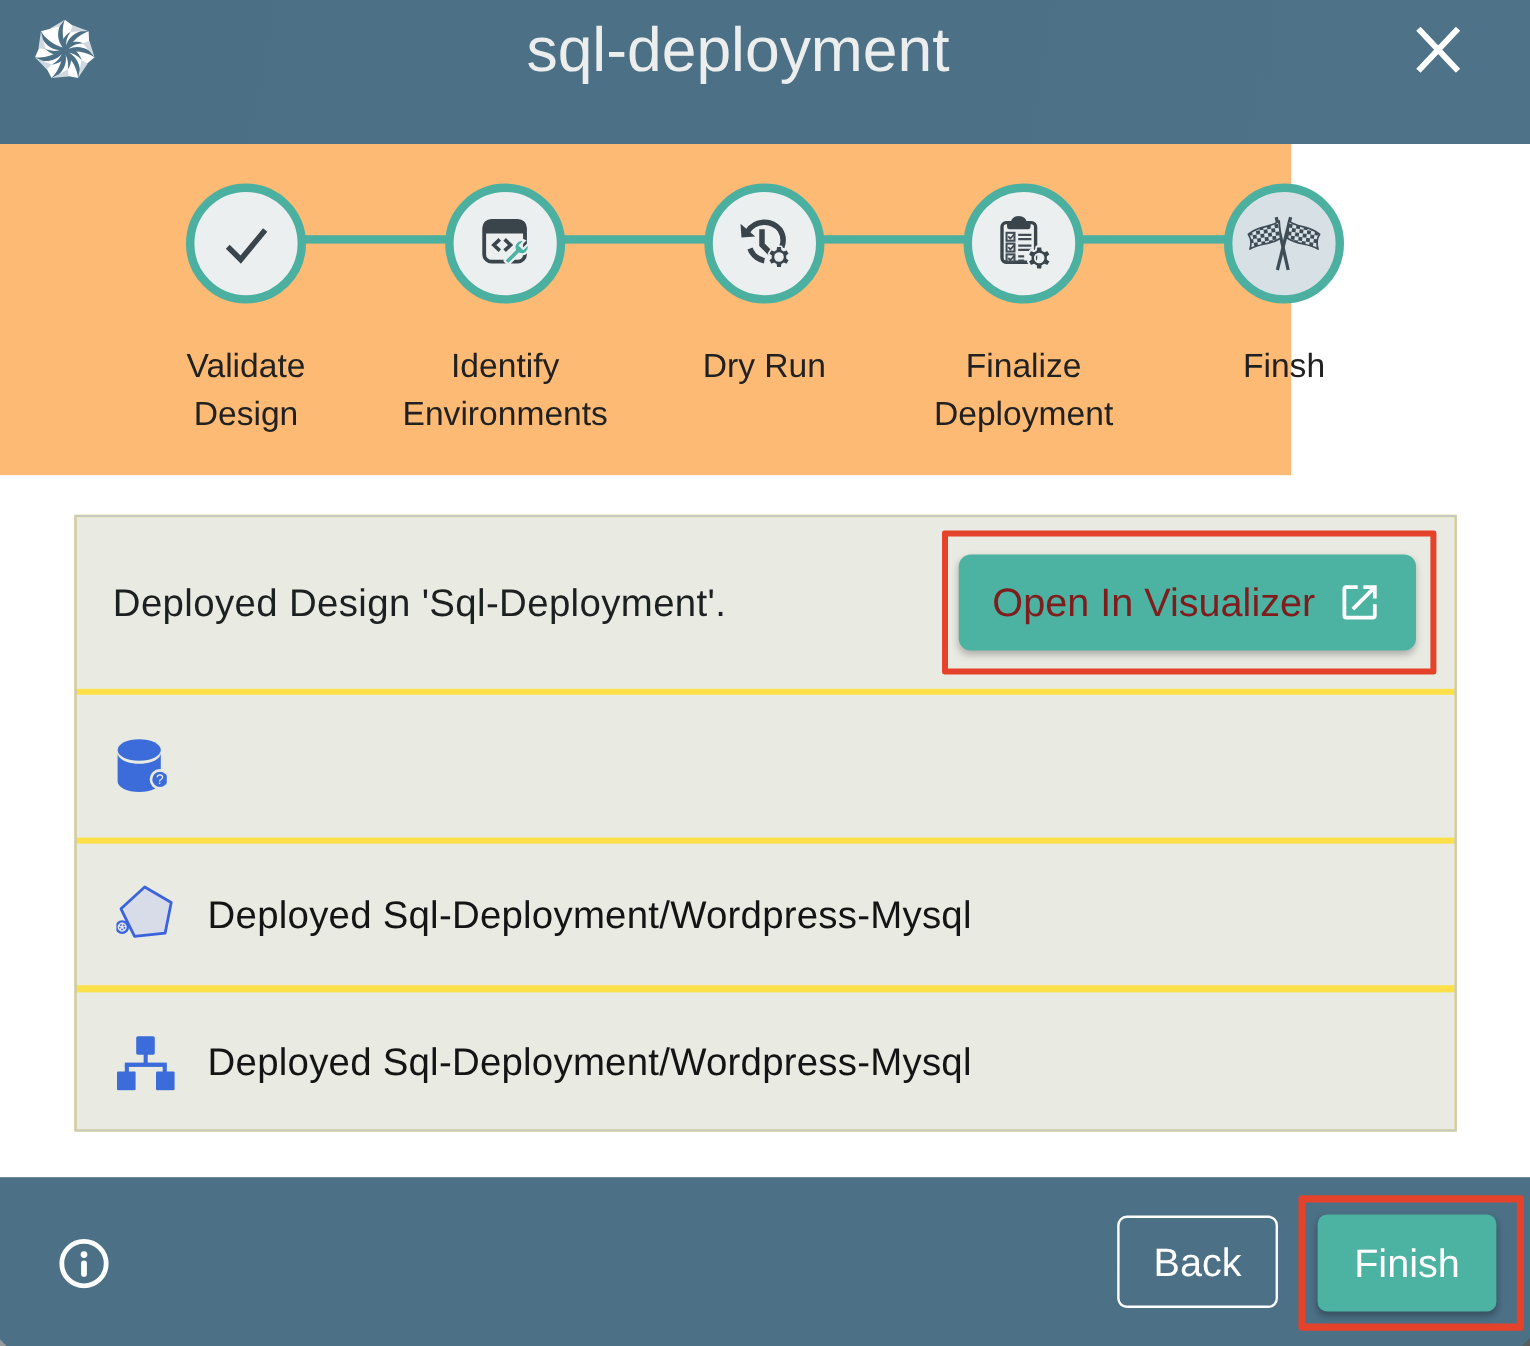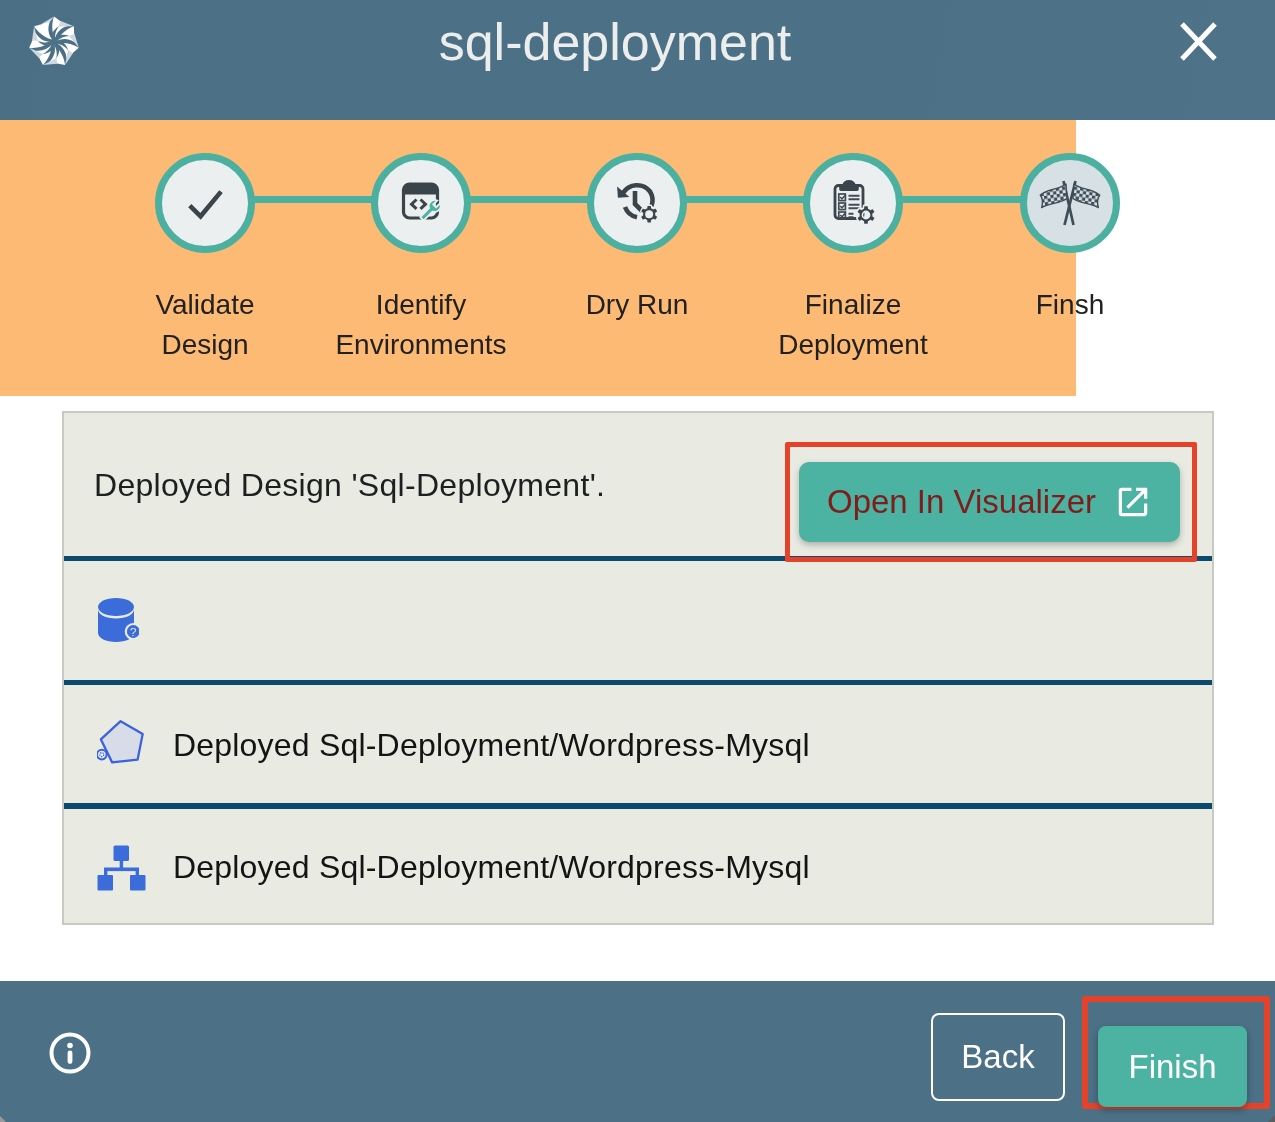--- a/index.html
+++ b/index.html
@@ -16,42 +16,42 @@
   
   #stepper{left:0;top:120px;width:1076px;height:276px;background:#fdba74;}
   .connector{position:absolute;top:76px;height:7px;background:#4bb0a0;}
   .stepcircle{position:absolute;top:33px;width:86px;height:86px;border:7px solid #4bb0a0;
     border-radius:50%;background:#eceff0;display:flex;align-items:center;justify-content:center;}
   .stepcircle.filled{background:#d6e0e5;}
   .steplabel{position:absolute;top:165px;width:260px;text-align:center;
     font-size:28px;line-height:40px;color:#212121;}
 
   
-  #rows{left:62px;top:411px;width:1148px;background:#0c4a6e;border:2px solid #c6cbc1;}
+  #rows{left:62px;top:429px;width:1148px;background:#fde047;border:2px solid #c6cbc1;}
   .row{position:relative;background:#e9ebe3;}
   .rowtext{position:absolute;left:109px;top:calc(50% + 0.5px);transform:translateY(-50%);
     font-size:32px;color:#141414;white-space:nowrap;letter-spacing:0.2px;}
   .rowicon{position:absolute;left:33px;}
 
   
   #row1text{position:absolute;left:30px;top:50%;transform:translateY(-50%);
     font-size:32px;color:#1d2021;letter-spacing:0.3px;}
   #redbox1{left:785px;top:442px;width:402px;height:110px;border:5px solid #e5422b;border-radius:2px;}
   #vizbtn{left:799px;top:462px;width:381px;height:80px;border-radius:10px;background:#4cb2a2;
     color:#7f1d1d;font-size:33px;display:flex;align-items:center;justify-content:center;gap:18px;
     box-shadow:0 3px 6px rgba(0,0,0,0.25);}
 
   
   #footer{left:0;top:981px;width:1275px;height:141px;background:#4c7086;}
-  #backbtn{left:931px;top:1013px;width:134px;height:88px;border:2px solid #fff;border-radius:8px;
+  #backbtn{left:931px;top:1013px;width:134px;height:77px;border:2px solid #fff;border-radius:8px;
     color:#fff;font-size:33px;display:flex;align-items:center;justify-content:center;box-sizing:border-box;}
   #redbox2{left:1082px;top:996px;width:176px;height:101px;border:6px solid #e5422b;border-radius:3px;}
   #finishbtn{left:1098px;top:1012px;width:149px;height:81px;border-radius:8px;background:#4cb2a2;
     color:#fff;font-size:33px;display:flex;align-items:center;justify-content:center;
-    box-shadow:0 3px 6px rgba(0,0,0,0.3);margin-top:14px;}
+    box-shadow:0 3px 6px rgba(0,0,0,0.3);}
 </style>
 </head>
 <body>
 
 <div class="abs" id="header"></div>
 <div class="abs" id="title">sql-deployment</div>
 <svg class="abs" style="left:28px;top:15px" width="52" height="54" viewBox="0 0 50 52" id="logo">
   <g transform="rotate(0.00 25 26)">
       <path d="M25 1.5 L13.2 8.4 L16.2 13.4 C18.6 9.8 21.5 6 25 1.5 Z" fill="#cfd8de"></path>
       <path d="M25 1.5 C21.2 8.3 20.9 16.2 23.9 23.6 C20.2 21.5 17.4 17.8 16.2 12.9 C15.5 16.9 16.4 20.9 18.6 24.4 L24.9 26 Z" fill="#4d7187"></path>

